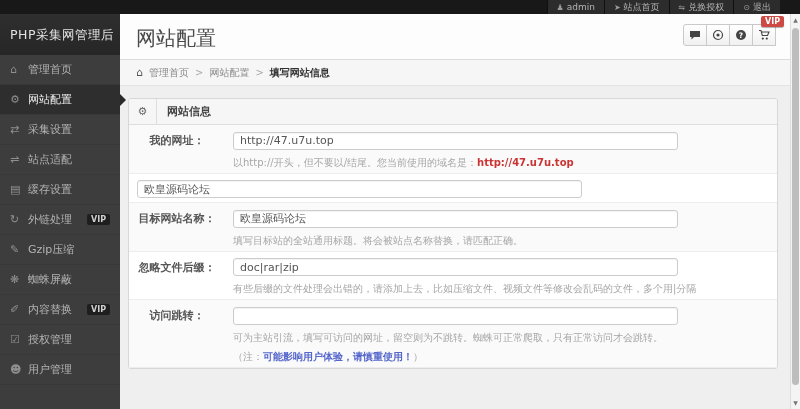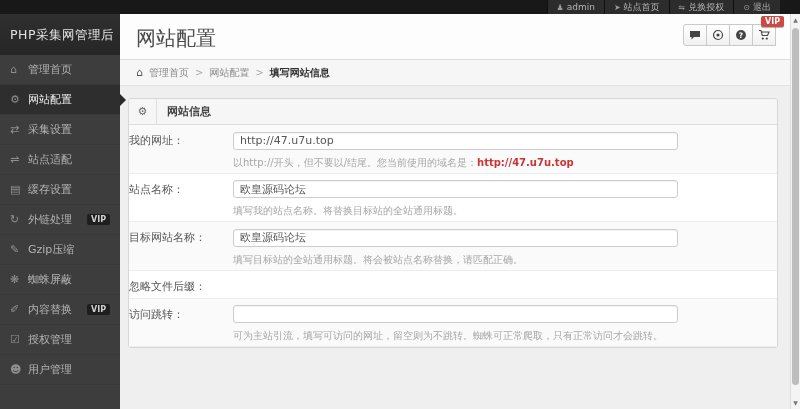--- a/index.html
+++ b/index.html
@@ -61,21 +61,21 @@
   .content-body { padding:12px 22px 0 8px; }
   .panel { background:#fff; border:1px solid #d7d7d7; border-radius:3px; overflow:hidden; }
   .panel-header { display:flex; align-items:center; height:26px; background:#f6f6f6;
                   border-bottom:1px solid #ddd; }
   .panel-gear { width:28px; text-align:center; font-size:11px; color:#666;
                 border-right:1px solid #ddd; line-height:26px; }
   .panel-title { padding-left:10px; font-size:11px; font-weight:bold; color:#444;text-align:center; }
 
   .form-row { display:flex; padding:4px 12px 4px 0; border-bottom:1px solid #ededed; }
   .form-row:nth-child(even) { background:#fafafa; }
-  .f-label { width:96px; text-align:left; font-size:11px; font-weight:normal;
+  .f-label { width:96px; text-align:center; font-size:11px; font-weight:bold;
              color:#555; padding-top:4px; flex:none; }
   .f-ctrl { margin-left:8px; }
   .f-input { width:445px; height:18px; border:1px solid #ccc; border-radius:3px;
              font-size:11px; color:#555; padding:1px 6px;
              font-family:"DejaVu Sans","Liberation Sans",sans-serif;
              box-shadow:inset 0 1px 1px rgba(0,0,0,.05); }
   .f-hint { font-size:10px; color:#a6a6a6; margin-top:6px; line-height:13px; }
   .hint-red { color:#cc3333; font-weight:bold; }
   .hint-blue { color:#5566cc; font-weight:bold; }
 
@@ -214,45 +214,50 @@
         <div class="f-label">我的网址：</div>
         <div class="f-ctrl">
           <input class="f-input" type="text" value="http://47.u7u.top" style="">
           <div class="f-hint">
             <span>以http://开头，但不要以/结尾。您当前使用的域名是：</span><span class="hint-red">http://47.u7u.top</span>
           </div>
         </div>
       </div>
 
       <div class="form-row">
-        <div class="f-label">站点名称：</div>
         <div class="f-ctrl">
           <input class="f-input" type="text" value="欧皇源码论坛" style="">
-          <div class="f-hint">填写我的站点名称。将替换目标站的全站通用标题。</div>
         </div>
       </div>
 
 
       <div class="form-row">
         <div class="f-label">目标网站名称：</div>
         <div class="f-ctrl">
           <input class="f-input" type="text" value="欧皇源码论坛" style="">
           <div class="f-hint">填写目标站的全站通用标题。将会被站点名称替换，请匹配正确。</div>
         </div>
       </div>
 
       <div class="form-row">
         <div class="f-label">忽略文件后缀：</div>
+        <div class="f-ctrl">
+          <input class="f-input" type="text" value="doc|rar|zip" style="">
+          <div class="f-hint">有些后缀的文件处理会出错的，请添加上去，比如压缩文件、视频文件等修改会乱码的文件，多个用|分隔</div>
+        </div>
       </div>
 
       <div class="form-row">
         <div class="f-label">访问跳转：</div>
         <div class="f-ctrl">
           <input class="f-input" type="text" value="" style="">
           <div class="f-hint">可为主站引流，填写可访问的网址，留空则为不跳转。蜘蛛可正常爬取，只有正常访问才会跳转。</div>
+          <div class="f-hint">
+            <span>（注：</span><span class="hint-blue">可能影响用户体验，请慎重使用！</span><span>）</span>
+          </div>
         </div>
       </div>
 
     </div>
   </div>
 </div>
 
 <div class="scrollbar">
   <div class="sb-arrow">▲</div>
   <div class="sb-thumb"></div>

